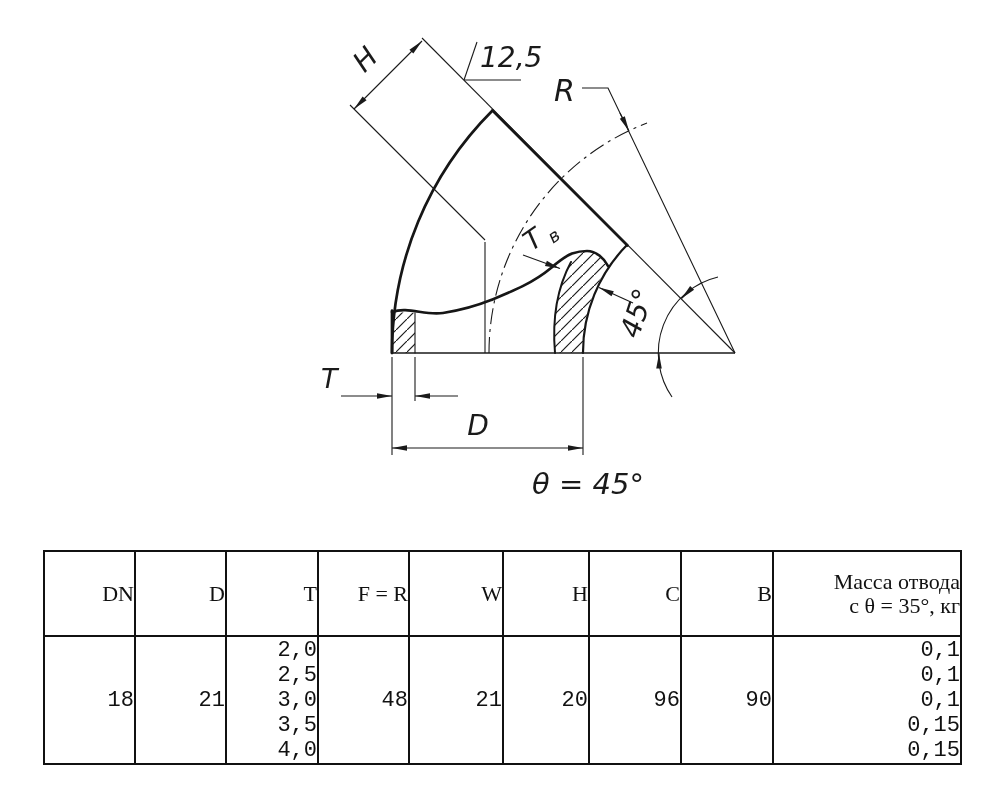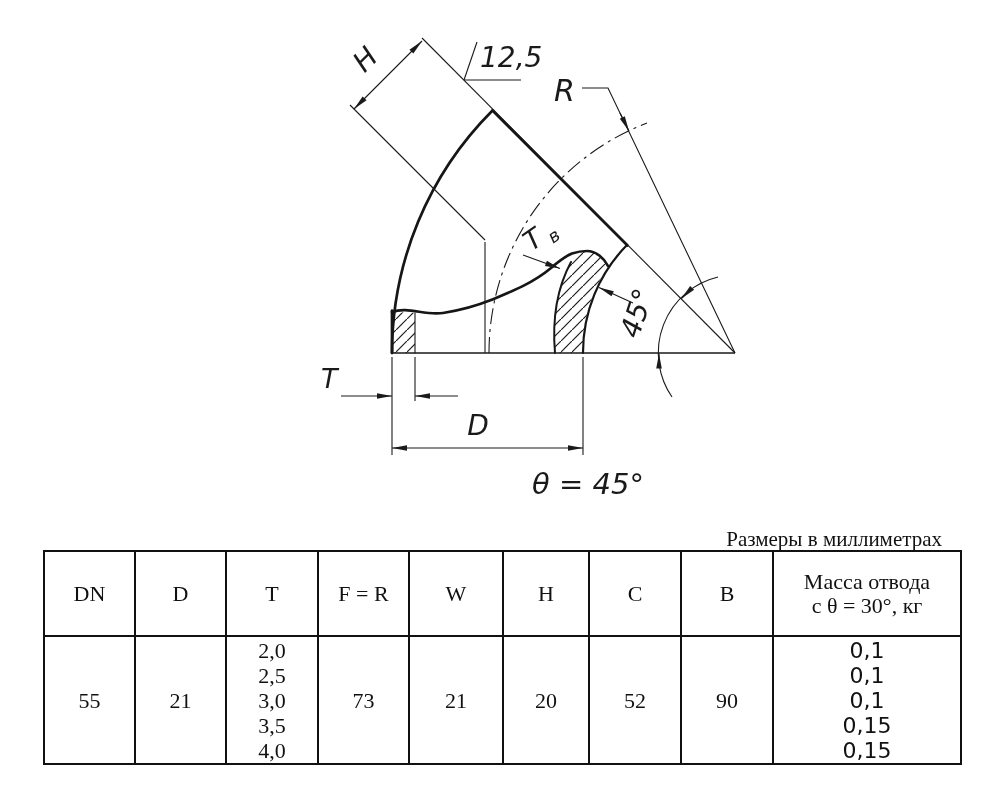--- a/index.html
+++ b/index.html
@@ -10,25 +10,25 @@
   #drawing{position:absolute;left:0;top:0;}
   .dim-text{font-family:"DejaVu Sans",sans-serif;font-style:italic;fill:#1a1a1a;}
   #units-note{
     position:absolute;top:527px;right:58px;font-size:21px;color:#111;
     font-family:"Liberation Serif","DejaVu Serif",serif;
   }
   #dims-table{
     position:absolute;left:43px;top:550px;border-collapse:collapse;table-layout:fixed;
   }
   #dims-table td{
-    border:2px solid #111;text-align:center;vertical-align:middle;
+    border:2px solid #111;text-align:right;vertical-align:middle;
     font-size:22px;color:#111;padding:0;white-space:pre-line;
   }
   #dims-table tr.hdr td{height:83px;line-height:24px;}
-  #dims-table tr.body td{height:126px;line-height:25px;}
+  #dims-table tr.body td{height:126px;line-height:25px;font-family:Liberation Mono, monospace;}
   td.sans{font-family:"DejaVu Sans","Liberation Sans",sans-serif;font-size:21px;margin-top:45px;}
 </style>
 </head>
 <body>
 
 <div id="canvas">
 
   <svg id="drawing" width="1000" height="520" viewBox="0 0 1000 520">
     <defs>
       <pattern id="hatch" patternUnits="userSpaceOnUse" width="11" height="11">
@@ -92,21 +92,20 @@
         <text class="dim-text" x="526" y="246" font-size="27">T</text>
         <text class="dim-text" x="548" y="252" font-size="18">в</text>
       </g>
       <text class="dim-text" x="646" y="316" font-size="28" text-anchor="middle" transform="rotate(-72 646 316)">45°</text>
       <text class="dim-text" x="321" y="388" font-size="27">T</text>
       <text class="dim-text" x="478" y="435" font-size="28" text-anchor="middle">D</text>
       <text class="dim-text" x="588" y="494" font-size="29" text-anchor="middle">θ = 45°</text>
     </g>
   </svg>
 
-  <div id="units-note">Размеры в миллиметрах</div>
 
   <table id="dims-table">
     <colgroup>
       <col style="width:91px">
         <col style="width:91px">
         <col style="width:92px">
       <col style="width:91px">
         <col style="width:94px">
         <col style="width:86px">
       <col style="width:92px">
@@ -117,34 +116,34 @@
         <tr class="hdr">
       <td>DN</td>
       <td>D</td>
       <td>T</td>
       <td>F = R</td>
       <td>W</td>
       <td>H</td>
       <td>C</td>
       <td>B</td>
       <td>Масса отвода
-с θ = 30°, кг</td>
+с θ = 35°, кг</td>
     </tr>
     <tr class="body">
-      <td>55</td>
+      <td>18</td>
       <td>21</td>
       <td>2,0
 2,5
 3,0
 3,5
 4,0</td>
-      <td>73</td>
+      <td>48</td>
       <td>21</td>
       <td>20</td>
-      <td>52</td>
+      <td>96</td>
       <td>90</td>
       <td class="sans">0,1
 0,1
 0,1
 0,15
 0,15</td>
     </tr>
   </tbody>
     </table>
 

